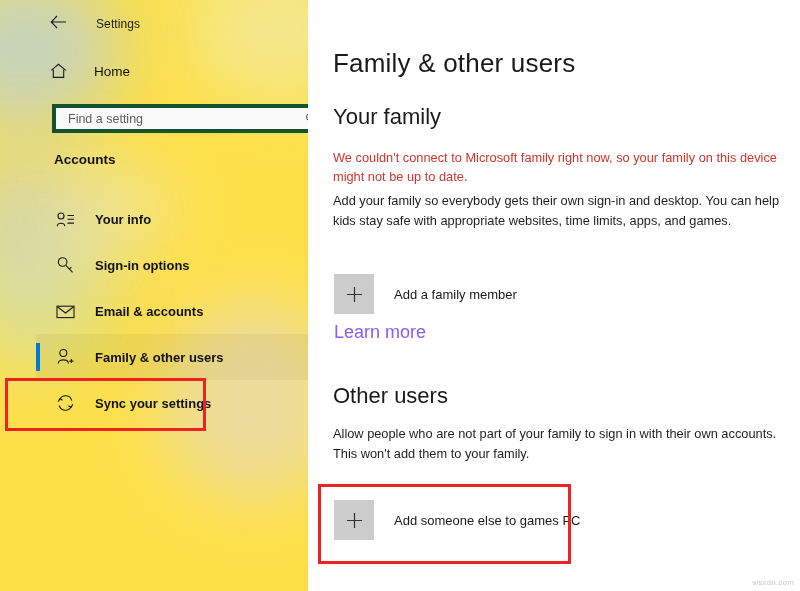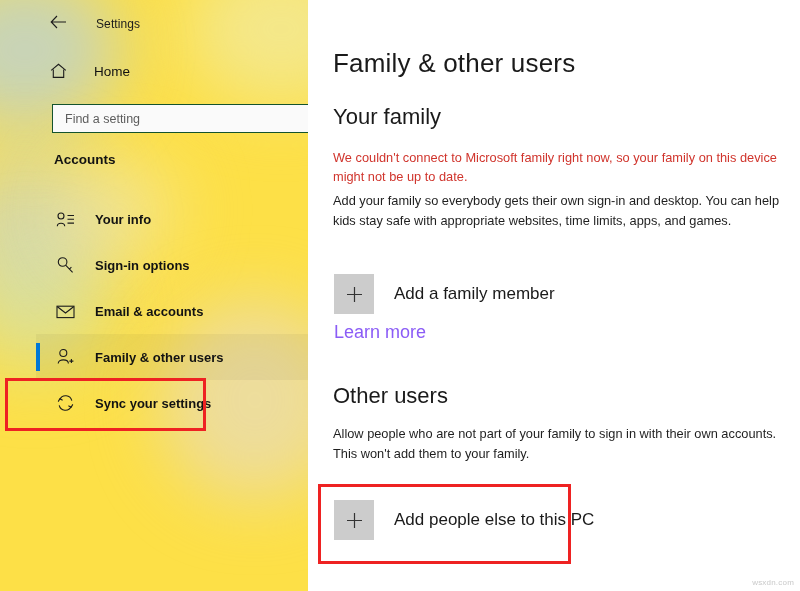--- a/index.html
+++ b/index.html
@@ -112,21 +112,21 @@
     font-size: 13.5px;
     color: #111;
     margin-left: 14px;
   }
 
   .search-box {
     position: absolute;
     top: 104px; left: 16px;
     width: 279px; height: 29px;
     background: #fafafa;
-    border: 1px solid #14532d;
+    border: 4px solid #14532d;
     display: flex;
     align-items: center;
     cursor: text;
   }
   .search-input {
     flex: 1;
     border: none;
     outline: none;
     background: transparent;
     font-family: "Liberation Sans", sans-serif;
@@ -232,21 +232,21 @@
   }
   .plus-btn.family { top: 274px; left: 26px; }
   .plus-btn.other  { top: 500px; left: 26px; }
   .plus-square {
     width: 40px; height: 40px;
     background: #cccccc;
     display: flex; align-items: center; justify-content: center;
     flex: none;
   }
   .plus-label {
-    font-size: 17px;
+    font-size: 13px;
     color: #1a1a1a;
     margin-left: 20px;
     white-space: nowrap;
   }
 
   .learn-more {
     position: absolute;
     top: 322px; left: 26px;
     font-size: 18px;
     color: #8b5cf6;
@@ -410,21 +410,21 @@
     <div class="sub-head other-users">Other users</div>
 
     <div class="body-text other-desc">Allow people who are not part of your family to sign in with their own accounts. This won't add them to your family.</div>
 
     <div class="plus-btn other">
       <span class="plus-square">
         <svg width="17" height="17" viewBox="0 0 17 17">
           <path d="M8.5 1 V16 M1 8.5 H16" stroke="#333" stroke-width="1.2"></path>
         </svg>
       </span>
-      <span class="plus-label">Add people else to this PC</span>
+      <span class="plus-label">Add someone else to games PC</span>
     </div>
 
   </div>
 
   <div class="annot annot-sidebar"></div>
   <div class="annot annot-main"></div>
 
   <div class="watermark">wsxdn.com</div>
 
 </div>

